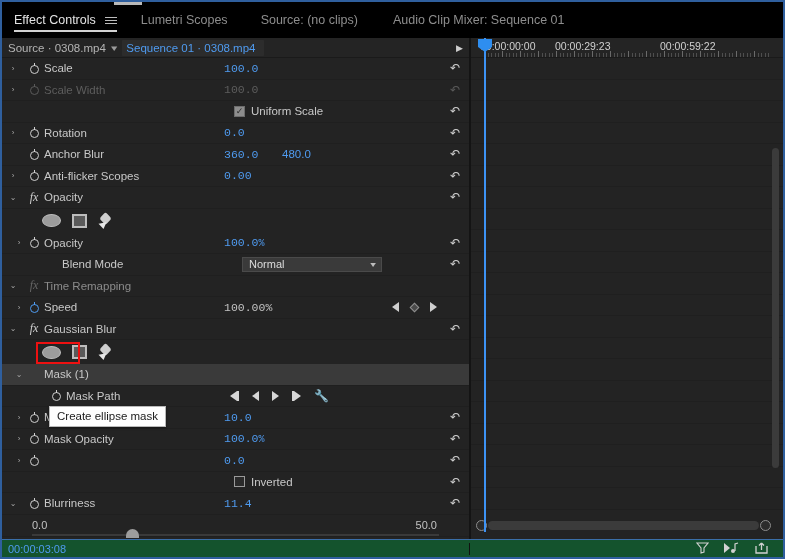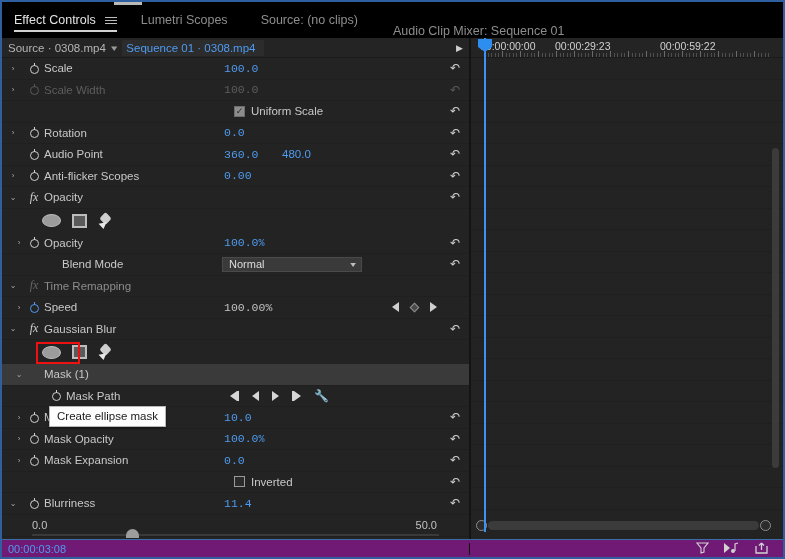--- a/index.html
+++ b/index.html
@@ -107,21 +107,21 @@
   }
   .chkbox{
     width:11px; height:11px; background:#8d8d8d; border:1px solid #6d6d6d;
     display:flex; align-items:center; justify-content:center;
     color:#2a2a2a; font-size:9px; line-height:1;
   }
   .chkbox.empty{ background:#2a2a2a; border:1px solid #9a9a9a; color:transparent; }
 
   
   .selbox{
-    position:absolute; left:220px; width:140px; height:15px; background:#3a3a3a;
+    position:absolute; left:240px; width:140px; height:15px; background:#3a3a3a;
     border:1px solid #4a4a4a; display:flex; align-items:center;
     padding:0 6px; font-size:11px; color:#dcdcdc;
   }
   .selbox .cv{ margin-left:auto; font-size:8px; color:#bdbdbd; transform:scaleX(1.4); }
 
   
   .maskrow{ height:24px; display:flex; align-items:center; padding-left:40px; gap:11px; position:relative; }
   .m-ell{ width:19px; height:13px; border-radius:50%; background:#9c9c9c; border:1px solid #bdbdbd; }
   .m-rect{ width:15px; height:14px; background:#5a5a5a; border:2px solid #bdbdbd; }
   .m-pen{ width:16px; height:16px; position:relative; }
@@ -166,21 +166,21 @@
   .b-max{ position:absolute; right:32px; top:4px; font-size:11px; color:#c2c2c2; }
   .b-track{ position:absolute; left:30px; right:30px; top:19px; height:2px; background:#3a3a3a; }
   .b-knob{
     position:absolute; left:124px; top:14px; width:13px; height:9px;
     background:#9d9d9d; border-radius:7px 7px 0 0;
   }
 
   
   .tcbar{
     height:18px; flex:0 0 18px; display:flex; align-items:center;
-    background:#701a75; border-top:1px solid #3a6ea8;
+    background:#14532d; border-top:1px solid #3a6ea8;
   }
   .tcbar .tcL{
     width:468px; flex:0 0 468px; color:#4f9bf0; font-size:11px; padding-left:6px;
     border-right:1px solid #111;
   }
   .tcbar .tcR{ flex:1; display:flex; align-items:center; justify-content:flex-end; gap:14px; padding-right:14px; }
   .ic{ color:#d2d2d2; font-size:12px; line-height:1; }
 
   
   .ruler{
@@ -242,21 +242,21 @@
     </div>
 
     <div class="tab" style="margin-left:24px;">
       <span class="tab-label">Lumetri Scopes</span>
     </div>
 
     <div class="tab" style="margin-left:33px;">
       <span class="tab-label">Source: (no clips)</span>
     </div>
 
-    <div class="tab" style="margin-left:35px;align-items:flex-end;">
+    <div class="tab" style="margin-left:35px;">
       <span class="tab-label">Audio Clip Mixer: Sequence 01</span>
     </div>
   </div>
 
   <div class="body">
 
     <div class="leftpane">
 
       <div class="srcrow">
         <span class="src-gray">Source · 0308.mp4</span>
@@ -318,21 +318,21 @@
         </div>
 
         <div class="row">
           <span class="cell-twirl"></span>
           <span class="cell-sw">
               <span class="sw">
                 <i></i>
                 <b></b>
               </span>
             </span>
-          <span class="cell-label">Audio Point</span>
+          <span class="cell-label">Anchor Blur</span>
           <span class="cell-val">360.0</span>
           <span class="cell-val2">480.0</span>
           <span class="reset">↶</span>
         </div>
 
         <div class="row">
           <span class="cell-twirl">›</span>
           <span class="cell-sw">
               <span class="sw">
                 <i></i>
@@ -485,21 +485,20 @@
         </div>
 
         <div class="row">
           <span class="cell-twirl i2">›</span>
           <span class="cell-sw">
               <span class="sw">
                 <i></i>
                 <b></b>
               </span>
             </span>
-          <span class="cell-label">Mask Expansion</span>
           <span class="cell-val">0.0</span>
           <span class="reset">↶</span>
         </div>
 
         <div class="row">
           <span class="cell-twirl"></span>
           <span class="cell-sw"></span>
           <span class="cell-label"></span>
           <span class="chk">
             <span class="chkbox empty">✓</span>

